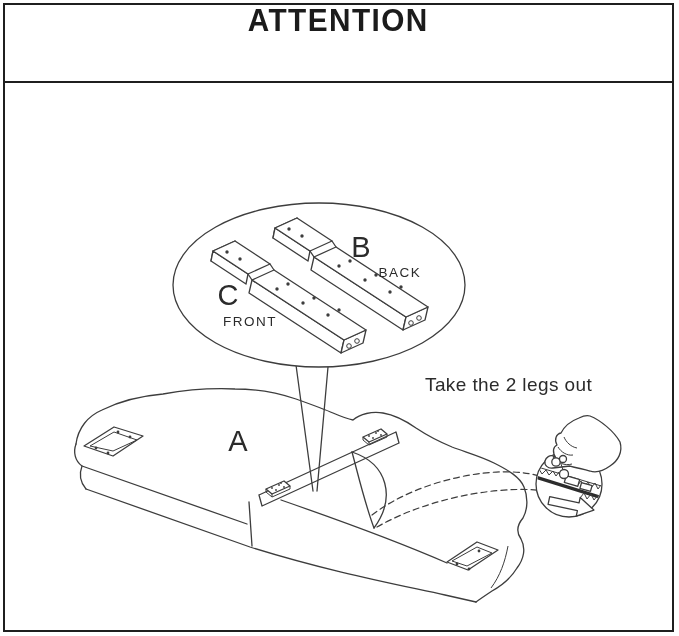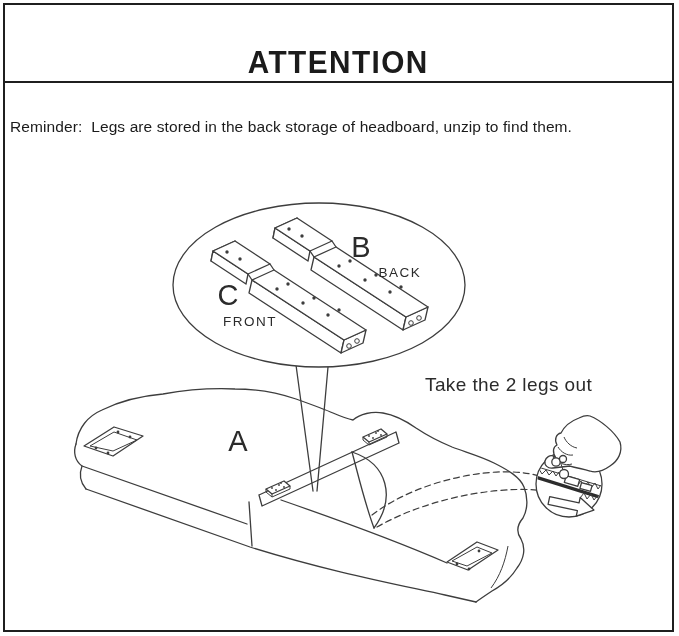--- a/index.html
+++ b/index.html
@@ -3,21 +3,21 @@
 <meta charset="utf-8">
 <style>
   html,body{margin:0;padding:0;background:#e8e8e8;}
   .page{
     position:relative;width:679px;height:636px;background:#ffffff;
     font-family:"Liberation Sans",sans-serif;color:#1b1b1b;overflow:hidden;
   }
   .frame{position:absolute;top:3px;left:3px;right:5px;bottom:4px;border:2px solid #1f1f1f;pointer-events:none;}
   .header{
     position:absolute;top:3px;left:3px;right:5px;height:78px;
-    border-bottom:2px solid #1f1f1f;display:flex;align-items:flex-end;justify-content:center;
+    border-bottom:2px solid #1f1f1f;display:flex;align-items:flex-start;justify-content:center;
   }
   .title{font-size:31px;font-weight:bold;letter-spacing:1.5px;transform:scaleX(.96);}
   .reminder{
     position:absolute;top:117px;left:10px;right:16px;
     font-size:15.5px;letter-spacing:.1px;white-space:pre-wrap;line-height:1.25;
   }
   svg.diagram{position:absolute;left:0;top:0;}
   .ln{fill:none;stroke:#3d3d3d;stroke-width:1.3;stroke-linejoin:round;stroke-linecap:round;}
   .thin{fill:none;stroke:#3d3d3d;stroke-width:1;stroke-linejoin:round;}
   .fw{fill:#ffffff;stroke:#3d3d3d;stroke-width:1.3;stroke-linejoin:round;}
@@ -33,21 +33,20 @@
 </head>
 <body>
 
 <div class="page">
   <div class="frame"></div>
 
   <div class="header">
     <div class="title">ATTENTION</div>
   </div>
 
-  <div class="reminder">Reminder:  Legs are stored in the back storage of headboard, unzip to find them.</div>
 
   <svg class="diagram" width="679" height="636" viewBox="0 0 679 636">
 
     <defs>
       <g id="leg">
         <polygon class="fw" points="22,-10 0,0 -2,10 20,0"></polygon>
         <polygon class="fw" points="0,0 35,23 33,33 -2,10"></polygon>
         <polygon class="fw" points="0,0 22,-10 57,13 35,23"></polygon>
         <circle class="dot" cx="14" cy="1" r="1.7"></circle>
         <circle class="dot" cx="27" cy="8" r="1.7"></circle>

